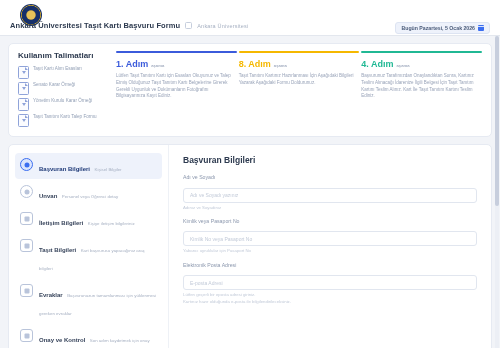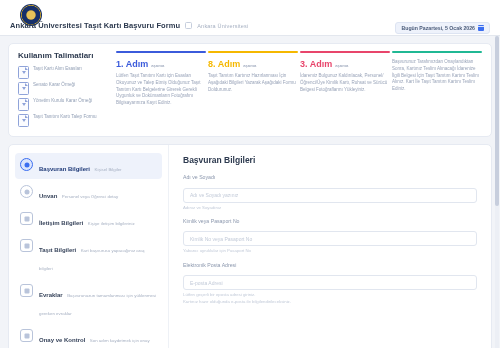--- a/index.html
+++ b/index.html
@@ -224,31 +224,27 @@
 
     <div class="step">
       <div class="step-bar" style="background: rgb(245, 184, 0);"></div>
       <div class="step-head">
         <span class="step-num" style="color: rgb(245, 184, 0);">8. Adım</span>
         <span class="step-sub">aşama</span>
       </div>
       <div class="step-body">Taşıt Tanıtım Kartınız Hazırlanması İçin Aşağıdaki Bilgileri Yazarak Aşağıdaki Formu Doldurunuz.</div>
     </div>
 
-    <div class="step">
-      <div class="step-bar" style="background: rgb(232, 69, 107);"></div>
-      <div class="step-head">
-        <span class="step-num" style="color: rgb(232, 69, 107);">3. Adım</span>
-        <span class="step-sub">aşama</span>
-      </div>
-      <div class="step-body">İdaremiz Bulgunuz Kaldırılacak, Personel/Öğrenci/Üye Kimlik Kartı, Ruhsat ve Sürücü Belgesi Fotoğraflarını Yükleyiniz.</div>
-    </div>
 
     <div class="step">
       <div class="step-bar" style="background: rgb(32, 184, 148);"></div>
+      <div class="step-head">
+        <span class="step-num" style="color: rgb(32, 184, 148);">4. Adım</span>
+        <span class="step-sub">aşama</span>
+      </div>
       <div class="step-body">Başvurunuz Tarafımızdan Onaylandıktan Sonra, Kartınız Teslim Alınacağı İdarenize İlgili Belgesi İçin Taşıt Tanıtım Kartını Teslim Alınız. Kart İle Taşıt Tanıtım Kartını Teslim Ediniz.</div>
     </div>
   </div>
 </div>
 
 <div class="main">
   <div class="side">
 
     <div class="side-item active">
       <span class="side-ico circ"></span>

